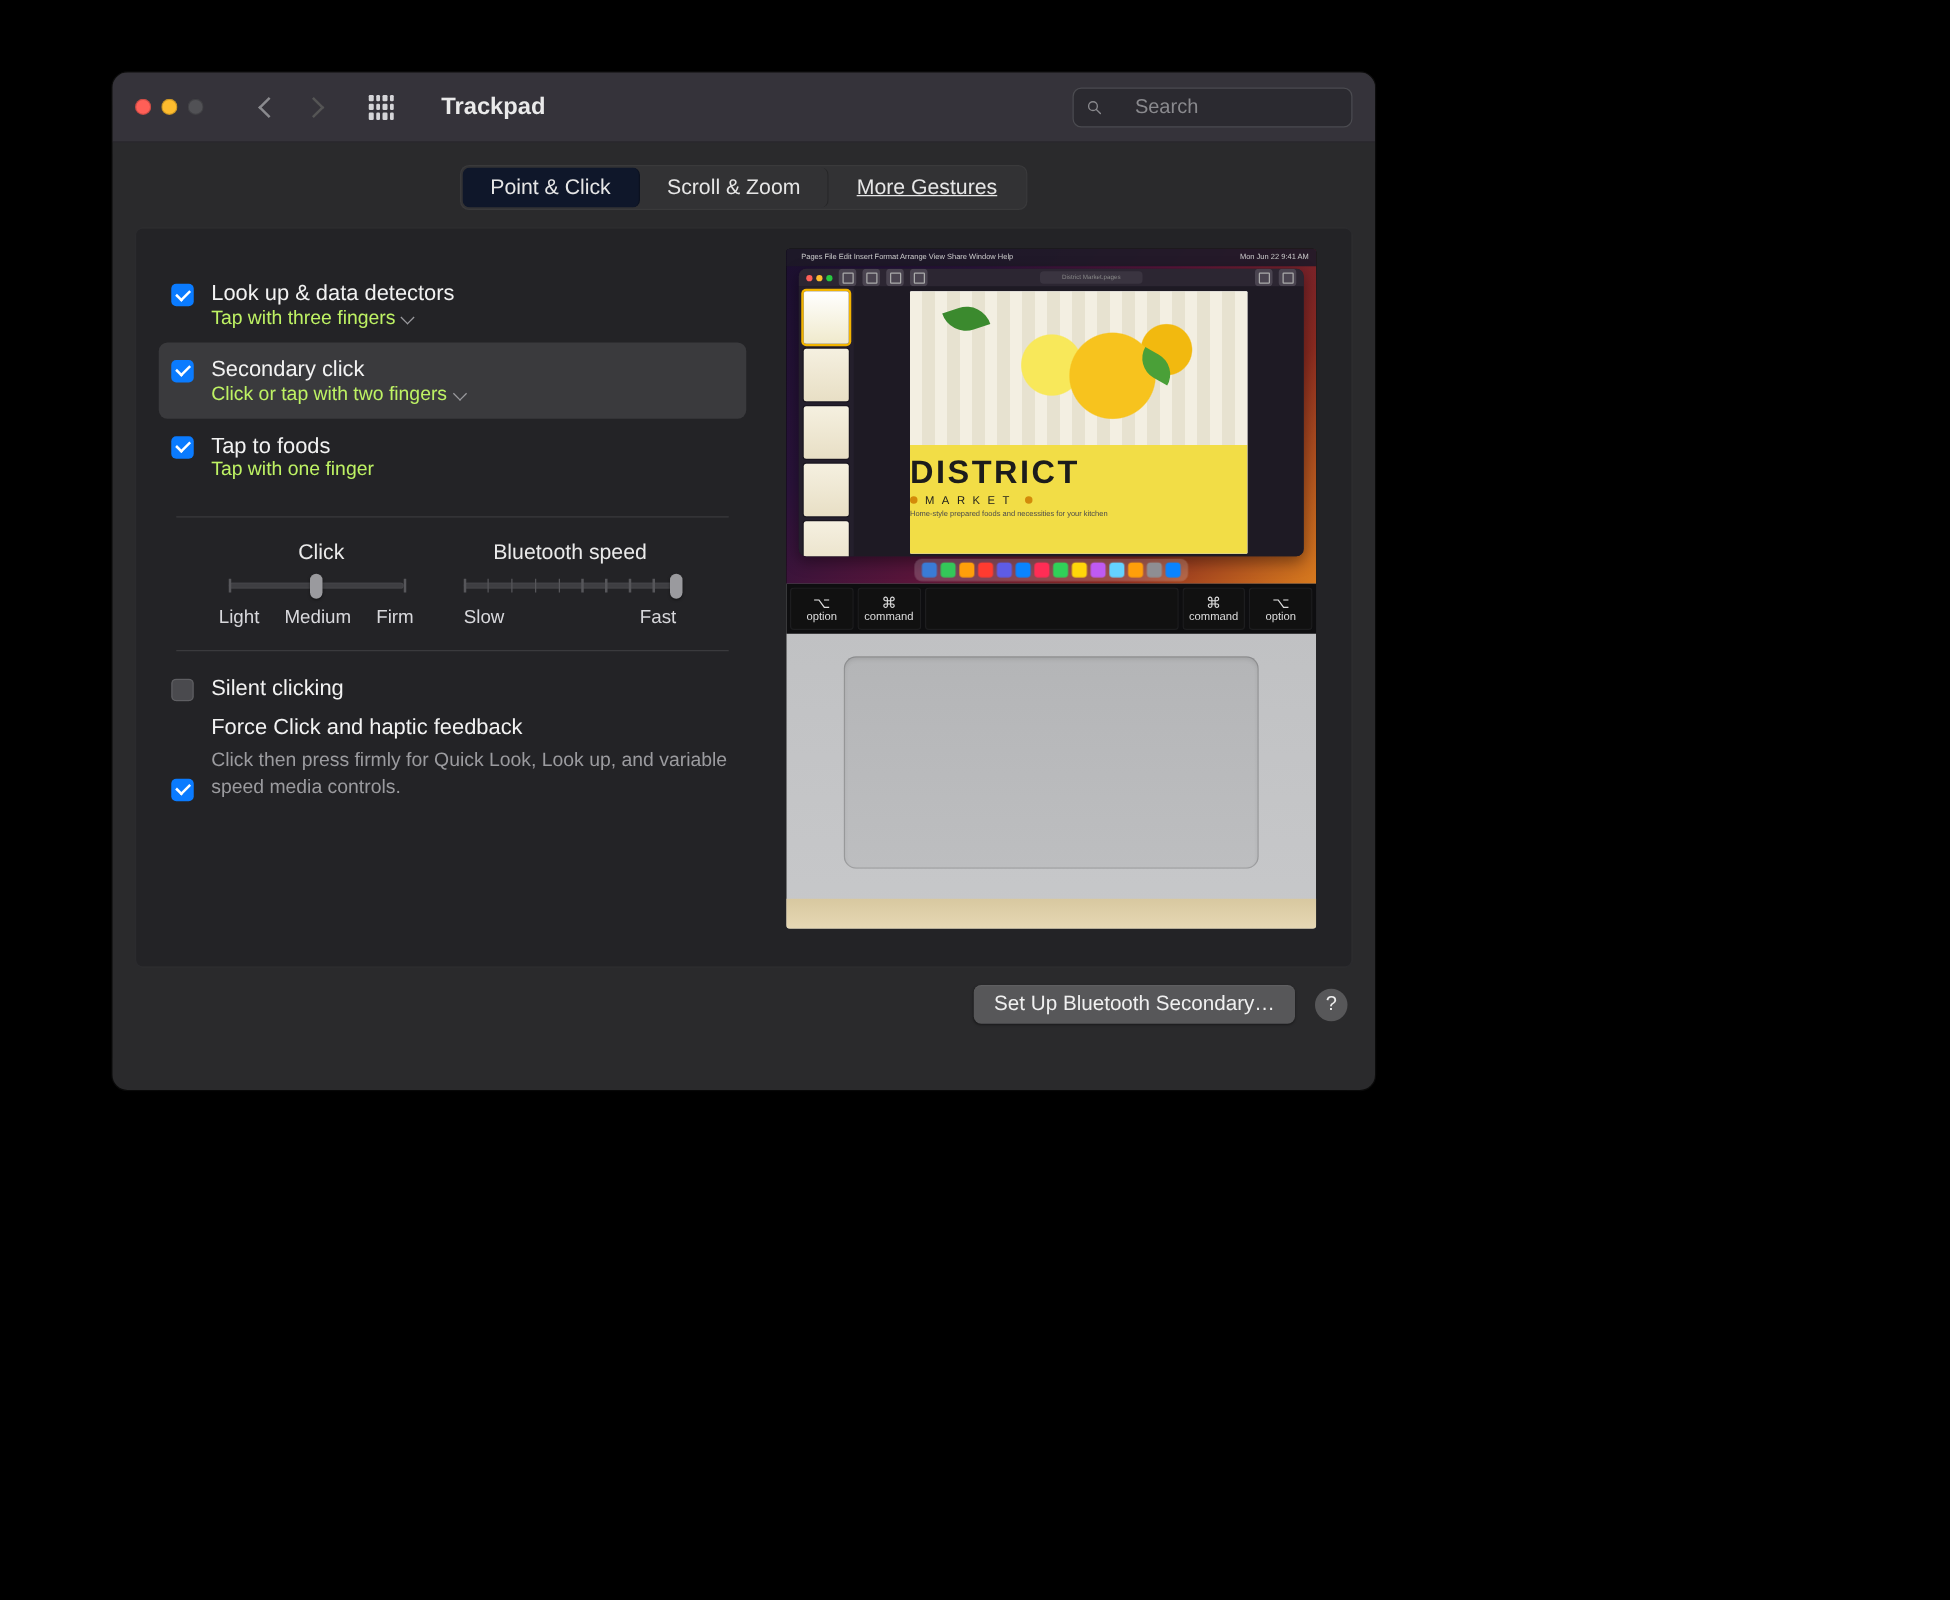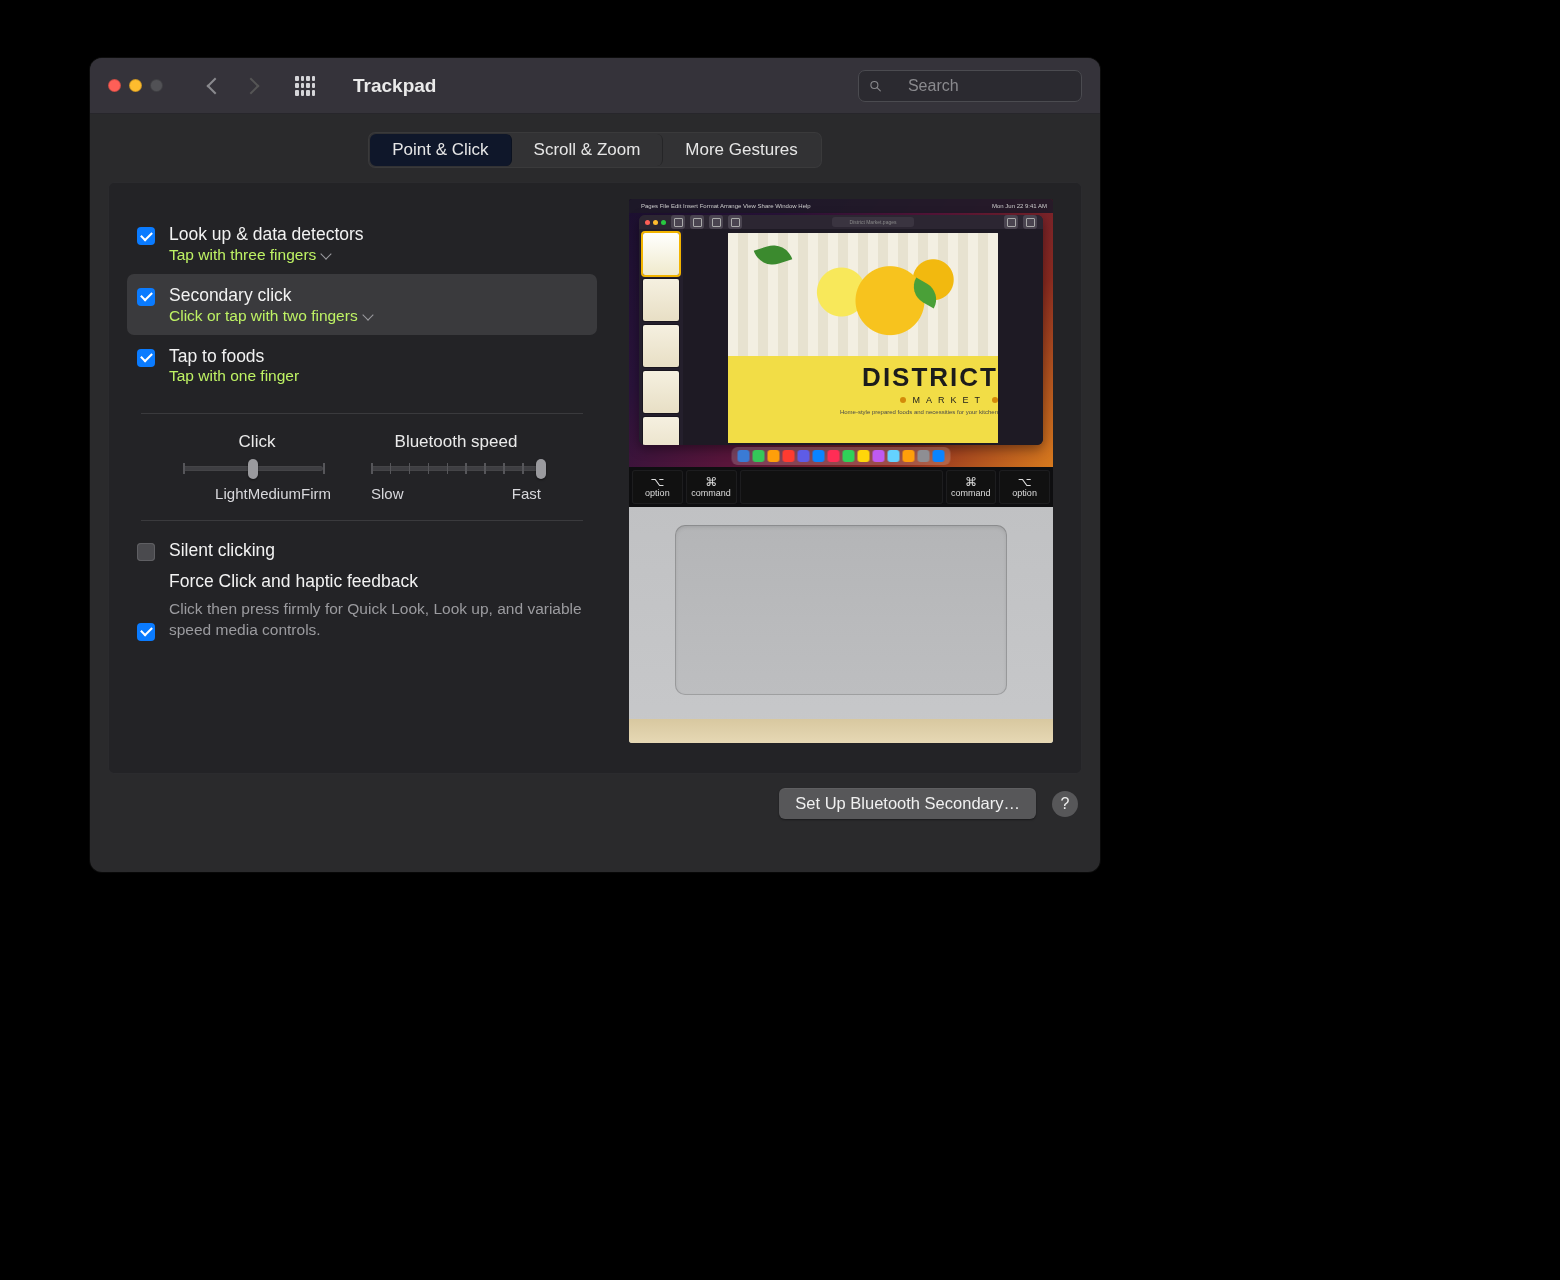--- a/index.html
+++ b/index.html
@@ -60,21 +60,21 @@
     display: flex; justify-content: center; margin-top: 18px;
   }
   .tabbar {
     display: flex; background: #323234; border-radius: 7px; padding: 2px;
     box-shadow: inset 0 0 0 1px rgba(255,255,255,0.04);
   }
   .tab {
     padding: 6px 22px; font-size: 17px; color: #e6e6e6; border-radius: 6px;
     border-right: 1px solid rgba(0,0,0,0.25);
   }
-  .tab:last-child { border-right: none; }
+  .tab:last-child { border-right: none; text-decoration: underline; }
   .tab.active { background: #0f172a; text-align: right; }
 
   .panel {
     margin: 14px 18px 0 18px;
     background: #232326;
     border: 1px solid rgba(255,255,255,0.04);
     border-radius: 6px;
     padding: 16px 0 30px 0;
     display: flex;
     gap: 22px;
@@ -155,21 +155,21 @@
       radial-gradient(circle at 60% 55%, #f7c31e 0 34px, transparent 35px),
       radial-gradient(circle at 42% 48%, #f8e85a 0 24px, transparent 25px),
       radial-gradient(circle at 76% 38%, #f2b90f 0 20px, transparent 21px),
       repeating-linear-gradient(90deg,#f3efe2 0 10px,#e7e2d0 10px 20px);
     position: relative;
   }
   .leaf { position:absolute; width:34px; height:20px; background:#3b8a2e; border-radius: 0 20px 0 20px; transform: rotate(-18deg); top:12px; left:28px; }
   .leaf.l2 { top:50px; left:180px; transform: rotate(30deg) scale(0.9); background:#4aa038;}
   .band {
     background: #f2dd46; text-align:center; padding:6px 0 28px 0; flex:1;
-    display:flex; flex-direction:column; align-items:flex-end; justify-content:flex-start;
+    display:flex; flex-direction:column; align-items:flex-start; justify-content:flex-start;
   }
   .brand { font-size:26px; font-weight:800; letter-spacing:2px; color:#1c1c1c; font-family: Arial Black, Arial, sans-serif;}
   .sub { font-size:9px; letter-spacing:6px; color:#1c1c1c; display:flex; align-items:center; gap:6px; margin-top:2px;}
   .sub::before, .sub::after { content:""; width:6px; height:6px; background:#d38b0a; border-radius:50%; }
   .tagline { font-size:6px; color:#4a4a4a; margin-top:4px; }
   .dock {
     position:absolute; bottom:2px; left:50%; transform:translateX(-50%);
     height:18px; padding:2px 6px; background: rgba(255,255,255,0.18); border-radius:6px;
     display:flex; gap:3px; align-items:center; backdrop-filter: blur(2px);
   }
@@ -289,21 +289,21 @@
 
       <div class="sliders">
         <div class="slblock">
           <div class="sllabel">Click</div>
           <div class="track" id="click-track" style="width:140px">
               <div class="tick" style="left: 0px;"></div>
               <div class="tick" style="left: 70px;"></div>
               <div class="tick" style="left: 140px;"></div>
               <div class="knob" style="left: 65px;"></div>
             </div>
-          <div class="slticks-labels" style="width:156px; margin-left:-8px;justify-content:flex-end;">
+          <div class="slticks-labels" style="width:156px; margin-left:-8px;">
             <span>Light</span>
             <span>Medium</span>
             <span>Firm</span>
           </div>
         </div>
         <div class="slblock">
           <div class="sllabel">Bluetooth speed</div>
           <div class="track" id="track-track" style="width:170px">
               <div class="tick" style="left: 0px;"></div>
               <div class="tick" style="left: 18.8889px;"></div>

